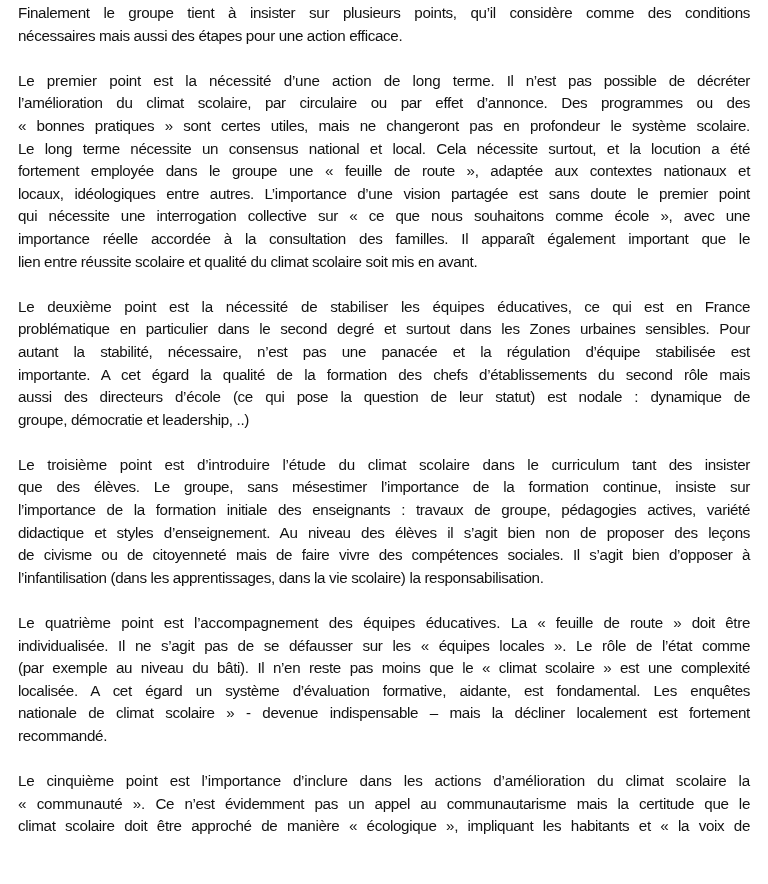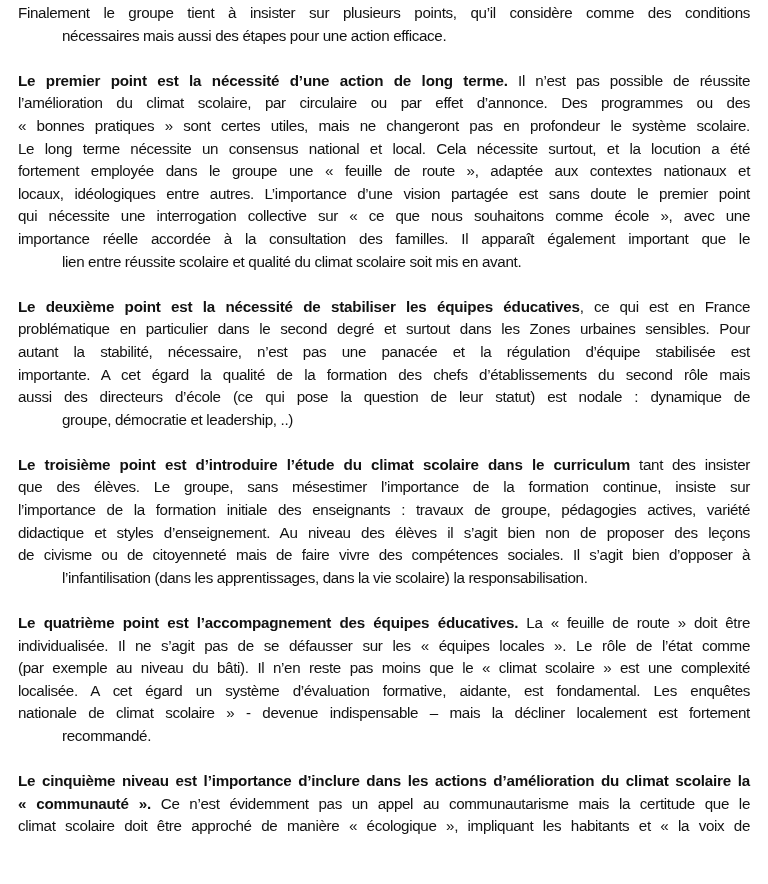--- a/index.html
+++ b/index.html
@@ -9,35 +9,35 @@
     font-family: "Liberation Sans", sans-serif;
     font-size: 15.2px; color: #111111;
     letter-spacing: -0.35px;
   }
   .para { margin: 0 0 22.6px 0; }
   .line {
     display: block; height: 22.6px; line-height: 22.6px;
     white-space: nowrap; overflow: visible;
     text-align: justify; text-align-last: justify;
   }
-  .line.last { text-align-last: left; margin-left: 44px; }
-  .b { font-weight: bold; letter-spacing: -0.2px; }
+  .line.last { text-align-last: left; }
+  .b { font-weight: normal; letter-spacing: -0.2px; }
 </style>
 </head>
 <body>
 
 <div class="page">
 
   <div class="para">
     <span class="line"><span class="b"></span><span>Finalement le groupe tient à insister sur plusieurs points, qu’il considère comme des conditions</span></span>
     <span class="line last"><span class="b"></span><span>nécessaires mais aussi des étapes pour une action efficace.</span></span>
   </div>
 
   <div class="para">
-    <span class="line"><span class="b">Le premier point est la nécessité d’une action de long terme.</span><span> Il n’est pas possible de réussite</span></span>
+    <span class="line"><span class="b">Le premier point est la nécessité d’une action de long terme.</span><span> Il n’est pas possible de décréter</span></span>
     <span class="line"><span>l’amélioration du climat scolaire, par circulaire ou par effet d’annonce.  Des programmes ou des</span></span>
     <span class="line"><span>« bonnes pratiques » sont certes utiles, mais ne changeront pas en profondeur le système scolaire.</span></span>
     <span class="line"><span>Le long terme nécessite un consensus national et local. Cela nécessite surtout, et la locution a été</span></span>
     <span class="line"><span>fortement employée dans le groupe une « feuille de route », adaptée aux contextes nationaux et</span></span>
     <span class="line"><span>locaux, idéologiques entre autres. L’importance d’une vision partagée est sans doute le premier point</span></span>
     <span class="line"><span>qui nécessite une interrogation collective sur « ce que nous souhaitons comme école », avec une</span></span>
     <span class="line"><span>importance réelle accordée à la consultation des familles.  Il apparaît également important que le</span></span>
     <span class="line last"><span>lien entre réussite scolaire et qualité du climat scolaire soit mis en avant.</span></span>
   </div>
 
@@ -62,19 +62,19 @@
   <div class="para">
     <span class="line"><span class="b">Le quatrième point est l’accompagnement des équipes éducatives.</span><span> La « feuille de route » doit être</span></span>
     <span class="line"><span>individualisée. Il ne s’agit pas de se défausser sur les « équipes locales ». Le rôle de l’état comme</span></span>
     <span class="line"><span>(par exemple au niveau du bâti). Il n’en reste pas moins que le « climat scolaire » est une complexité</span></span>
     <span class="line"><span>localisée. A cet égard un système d’évaluation formative, aidante, est fondamental. Les enquêtes</span></span>
     <span class="line"><span>nationale de climat scolaire » - devenue indispensable – mais la décliner localement est fortement</span></span>
     <span class="line last"><span>recommandé.</span></span>
   </div>
 
   <div class="para">
-    <span class="line"><span class="b">Le cinquième niveau est l’importance d’inclure dans les actions d’amélioration du climat scolaire la</span><span></span></span>
+    <span class="line"><span class="b">Le cinquième point est l’importance d’inclure dans les actions d’amélioration du climat scolaire la</span><span></span></span>
     <span class="line"><span class="b">« communauté ».</span><span>  Ce n’est évidemment pas un appel au communautarisme mais la certitude que le</span></span>
     <span class="line"><span>climat scolaire doit être approché de manière « écologique », impliquant les habitants et « la voix de</span></span>
     <span class="line"></span>
   </div>
 
 </div>
 
 </body></html>

